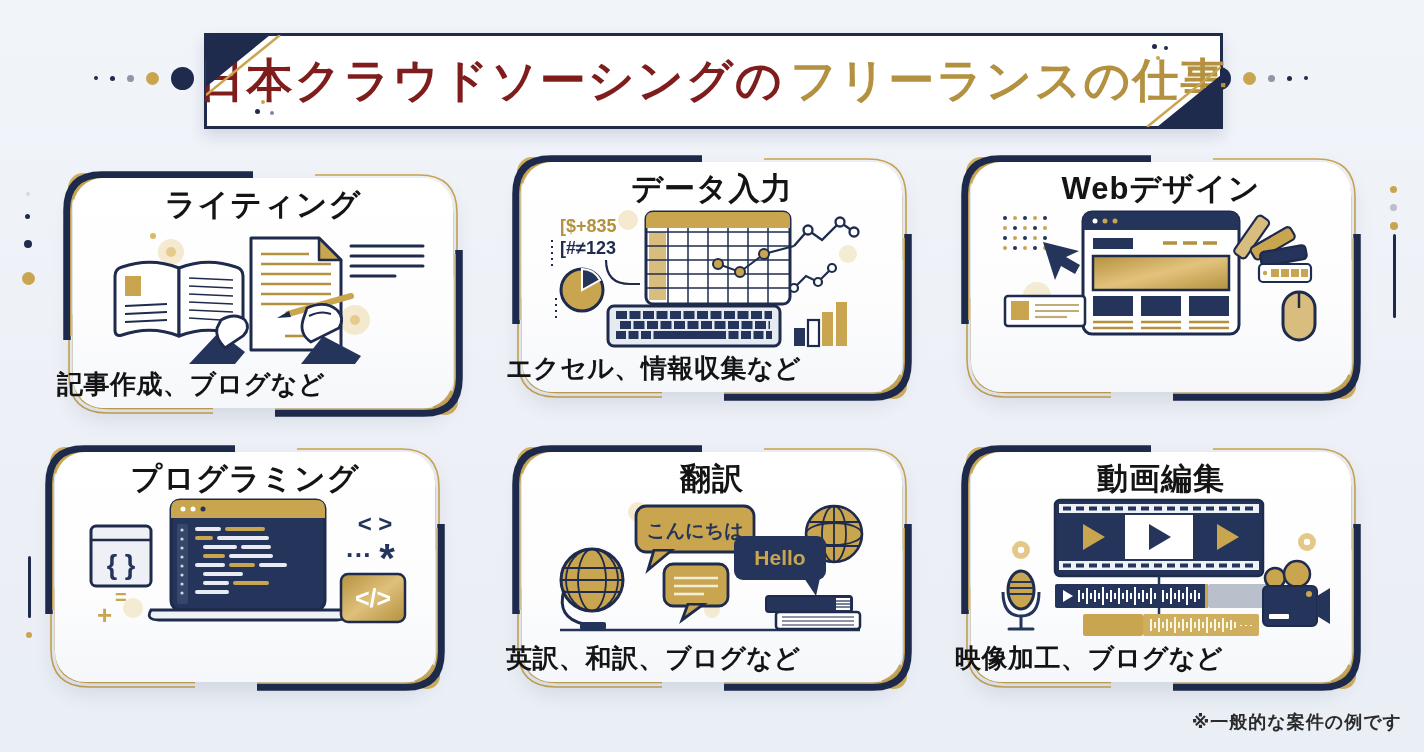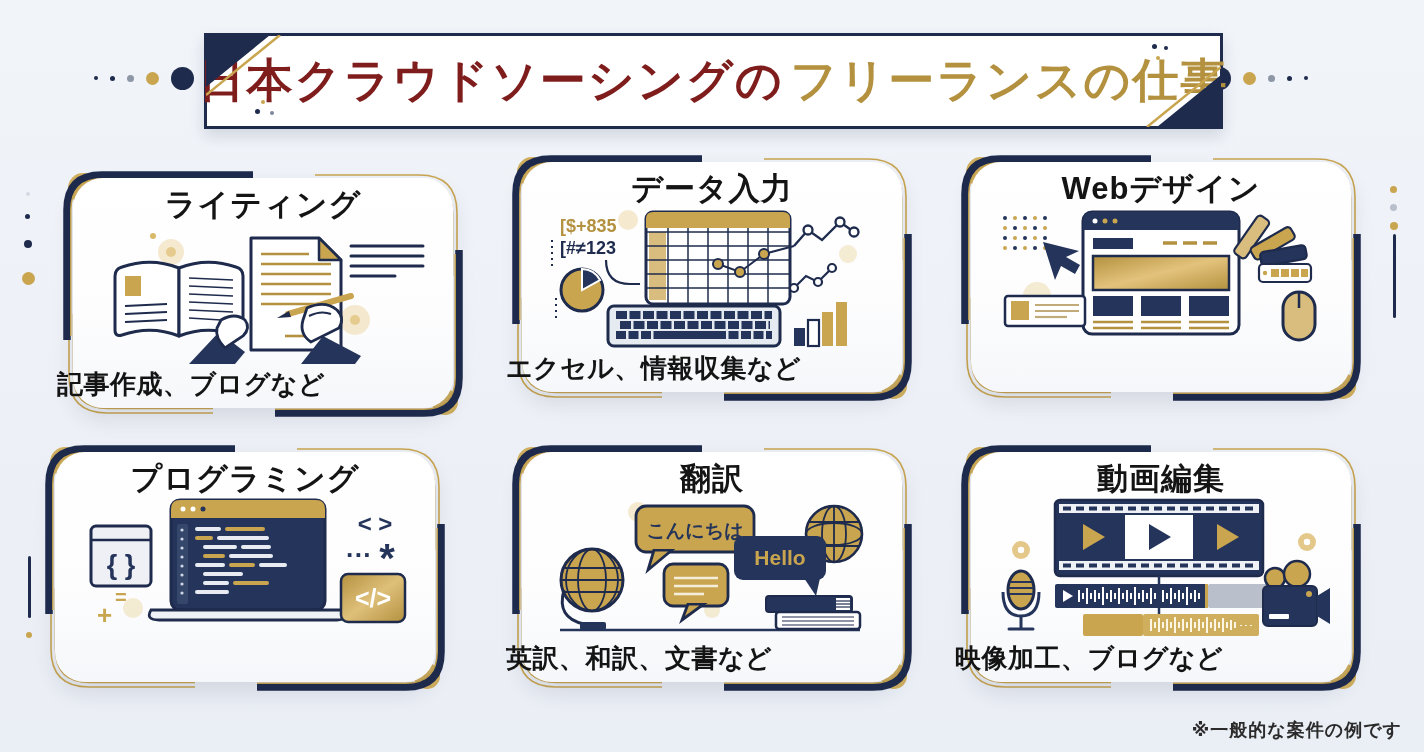--- a/index.html
+++ b/index.html
@@ -35,21 +35,21 @@
   .card-title{position:absolute;left:0;top:16px;width:100%;text-align:center;
     font-size:31px;font-weight:900;color:#141414;letter-spacing:1px;}
   .card-caption{position:absolute;left:0;bottom:18px;width:100%;text-align:left;
     font-size:26px;font-weight:900;color:#141414;letter-spacing:.5px;}
   .card-illu{position:absolute;left:50%;top:56px;transform:translateX(-50%);width:340px;height:140px;}
 
   
   .edge{position:absolute;}
   .vline{position:absolute;width:3px;background:#1e2b4d;border-radius:2px;}
 
-  .footnote{position:absolute;right:22px;top:710px;font-size:18px;font-weight:600;color:#2b2b2b;letter-spacing:1px;margin-top:8px;}
+  .footnote{position:absolute;right:22px;top:710px;font-size:18px;font-weight:600;color:#2b2b2b;letter-spacing:1px;}
 
   svg text{font-family:"Liberation Sans","DejaVu Sans",sans-serif;}
 </style>
 </head>
 <body>
 
 <div id="page">
 
   <div class="dot-row left">
     <span class="dot" style="width:4px;height:4px;background:#1e2b4d"></span>
@@ -519,21 +519,21 @@
             <line x1="294" y1="109" x2="308" y2="109"></line>
           </g>
         <rect x="234" y="114" width="84" height="17" rx="3" fill="#fff" stroke="#1e2b4d" stroke-width="2.5"></rect>
         <g stroke="#1e2b4d" stroke-width="1.2">
             <line x1="240" y1="119" x2="312" y2="119"></line>
             <line x1="240" y1="123" x2="312" y2="123"></line>
             <line x1="240" y1="127" x2="312" y2="127"></line>
           </g>
       </g>
     </svg>
-    <div class="card-caption">英訳、和訳、文書など</div>
+    <div class="card-caption">英訳、和訳、ブログなど</div>
   </div>
 
   <div class="card" style="left:955px;top:442px">
     <svg class="card-frame" viewBox="0 0 412 252">
       <circle cx="26" cy="20" r="15" fill="#cfae5e"></circle>
         <circle cx="388" cy="234" r="13" fill="#cfae5e"></circle>
       <path d="M156,245 L50,245 Q12,245 12,207 L12,142" stroke="#c9a54f" stroke-width="1.6" fill="none"></path>
       <path d="M156,240.5 L51,240.5 Q16.5,240.5 16.5,207 L16.5,146" stroke="#c9a54f" stroke-width="1.6" fill="none"></path>
       <path d="M258,7 L362,7 Q400,7 400,45 L400,112" stroke="#c9a54f" stroke-width="1.6" fill="none"></path>
       <path d="M258,11.5 L361,11.5 Q395.5,11.5 395.5,45.5 L395.5,108" stroke="#c9a54f" stroke-width="1.6" fill="none"></path>

